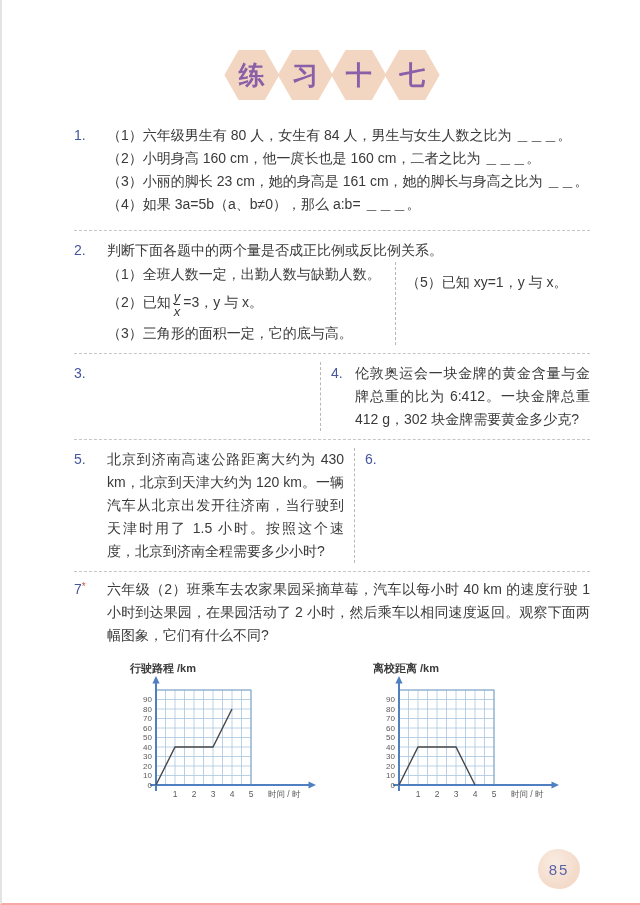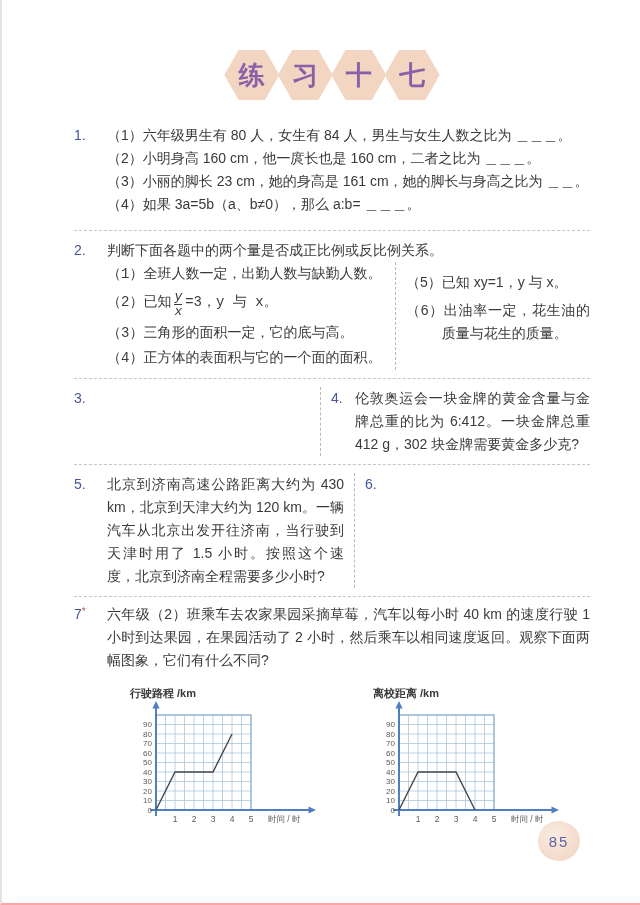--- a/index.html
+++ b/index.html
@@ -40,21 +40,21 @@
   .frac .fnum{display:block;line-height:12px;font-size:13px;}
   .frac .fbar{display:block;border-top:1px solid #3a3a3a;margin:1px 0 0 0;}
   .frac .fden{display:block;line-height:13px;font-size:13px;}
   
   .charts-row{display:flex;margin-left:40px;margin-top:14px;}
   .chart-block{width:243px;flex:0 0 243px;}
   .chart-title{font-size:11px;color:#3a3a3a;margin:0 0 0 16px;font-weight:bold;}
   .chart-svg-wrap{width:243px;height:138px;}
   
   .page-badge{
-    position:absolute;right:60px;bottom:42px;
+    position:absolute;right:60px;bottom:14px;
     width:42px;height:40px;border-radius:46% 54% 50% 50%/52% 48% 52% 48%;
     background:radial-gradient(circle at 40% 35%,#f9ece2,#f1d2be);
     display:flex;align-items:center;justify-content:center;
     color:#5c64a8;font-size:15px;letter-spacing:2px;
   }
   .sp6{height:6px;} .sp8{height:8px;} .sp10{height:10px;} .sp14{height:14px;}
 </style>
 </head>
 <body>
 
@@ -83,29 +83,27 @@
 
     <div class="sp14"></div>
     <hr class="hr-dash">
     <div class="sp8"></div>
 
     <div class="prob">
       <span class="pnum">2.</span>
       <div class="pbody">
         <span class="pline">判断下面各题中的两个量是否成正比例或反比例关系。</span>
         <div class="cols">
-          <div style="flex:0 0 288px;font-family:Liberation Mono, monospace;">
+          <div style="flex:0 0 288px;">
             <span class="pline" style="margin-top:1px;">（1）全班人数一定，出勤人数与缺勤人数。</span>
             <span class="pline" style="margin:5px 0 4px;"><span>（2）已知</span><span class="frac"><span class="fnum">y</span><span class="fbar"></span><span class="fden">x</span></span><span>=3，y 与 x。</span></span>
             <span class="pline" style="margin-top:4px;">（3）三角形的面积一定，它的底与高。</span>
-            <span class="pline" style="margin-top:2px;">（4）正方体的表面积与它的一个面的面积。</span>
           </div>
           <div class="col-divider" style="flex:1;padding-left:10px;">
             <span class="pline hang" style="margin-top:9px;">（5）已知 xy=1，y 与 x。</span>
-            <span class="pline hang" style="margin-top:5px;">（6）出油率一定，花生油的质量与花生的质量。</span>
           </div>
         </div>
       </div>
     </div>
 
     <div class="sp8"></div>
     <hr class="hr-dash">
     <div class="sp8"></div>
 
     <div class="cols">

